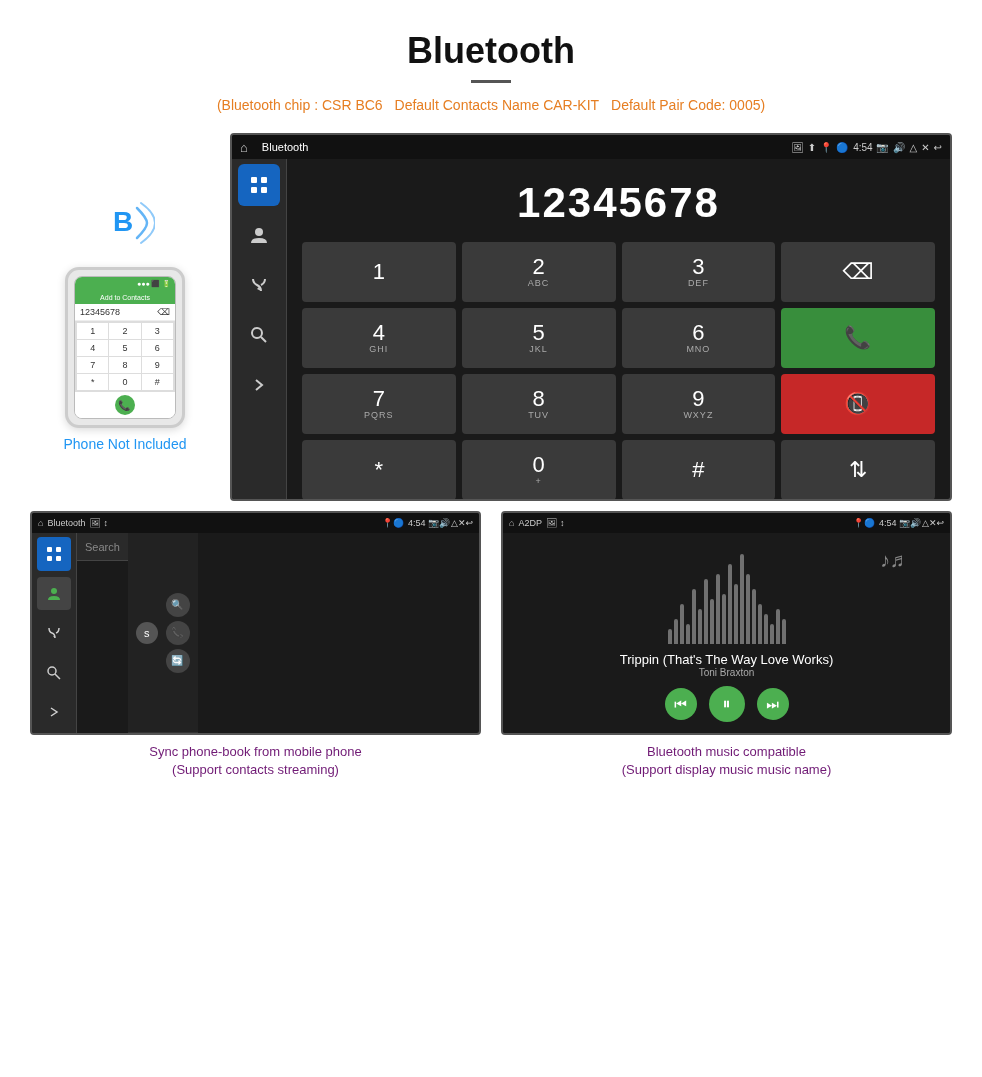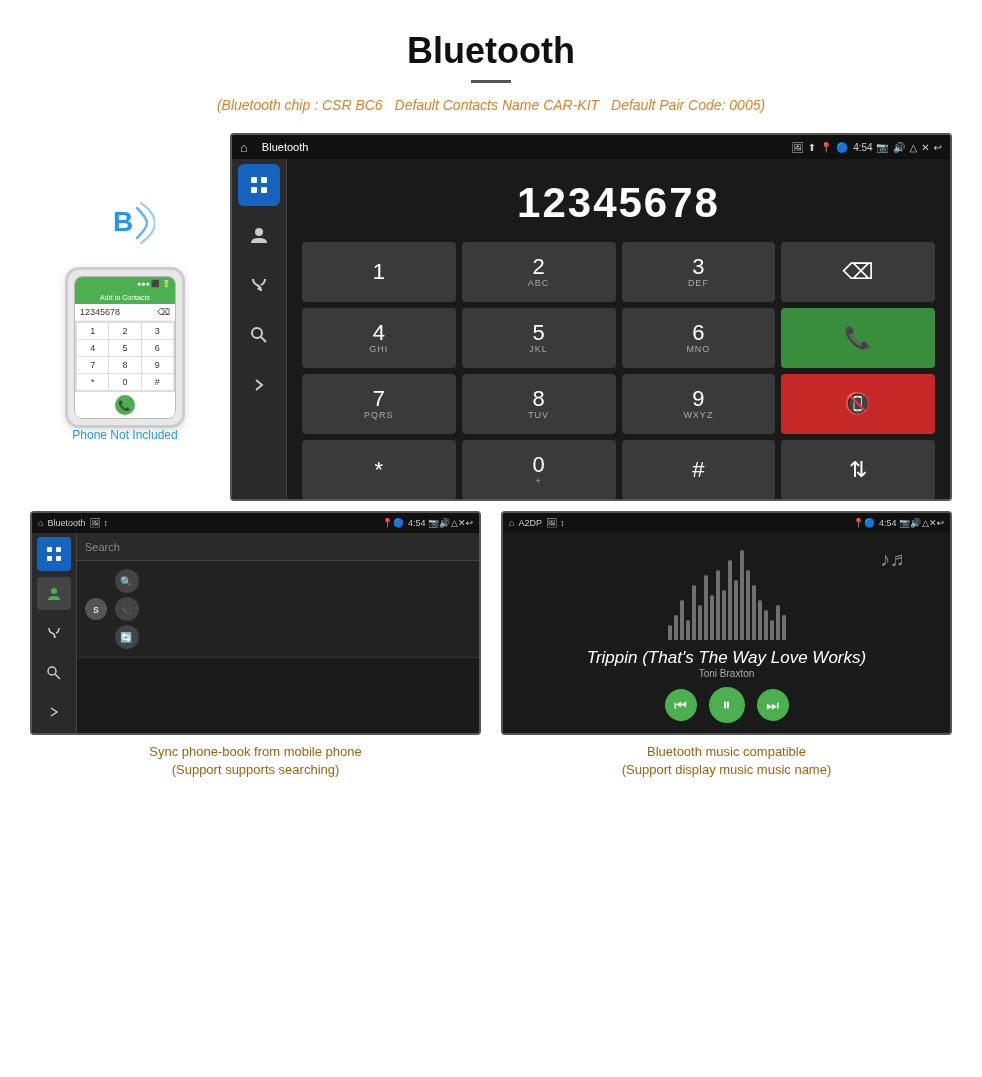--- a/index.html
+++ b/index.html
@@ -32,21 +32,20 @@
       color: #444;
       line-height: 1.5;
     }
     .bt-specs {
       font-size: 14px;
       margin-top: 6px;
     }
     .bt-specs .spec-item {
       color: #e67e22;
       margin: 0 4px;
-      font-style: italic;
     }
 
     
     .main-display {
       display: flex;
       align-items: flex-start;
       padding: 10px 30px;
       gap: 10px;
     }
     .phone-mockup-wrap {
@@ -125,22 +124,23 @@
       border-radius: 50%;
       width: 20px;
       height: 20px;
       display: flex;
       align-items: center;
       justify-content: center;
       font-size: 10px;
       color: #fff;
     }
     .phone-not-included {
-      font-size: 12px;
+      font-size: 14px;
       color: #2196F3;
+      margin-top: 8px;
       text-align: center;
     }
 
     
     .head-unit-main {
       flex: 1;
       border: 2px solid #555;
       background: #1a1a1a;
       border-radius: 4px;
       overflow: hidden;
@@ -302,21 +302,21 @@
       border-radius: 4px;
       color: #ccc;
       font-size: 13px;
     }
     .bs-sidebar-item.active {
       background: #444;
     }
     .bs-main {
       flex: 1;
       display: flex;
-      flex-direction: column;
+      flex-direction: row;
     }
     .bs-search {
       background: #2a2a2a;
       height: 28px;
       display: flex;
       align-items: center;
       padding: 0 8px;
       border-bottom: 1px solid #444;
       color: #888;
       font-size: 11px;
@@ -357,21 +357,21 @@
       display: flex;
       align-items: center;
       justify-content: center;
       font-size: 10px;
       color: #ccc;
       cursor: pointer;
     }
     .bottom-caption {
       text-align: center;
       font-size: 13px;
-      color: #a16207;
+      color: #701a75;
       padding: 8px 4px 4px;
       line-height: 1.4;
     }
 
     
     .music-screen-bg {
       background: #1a1a1a;
       flex: 1;
       display: flex;
       flex-direction: column;
@@ -396,24 +396,23 @@
       font-size: 20px;
       color: #888;
     }
     .music-bar {
       background: #aaa;
       width: 4px;
       border-radius: 2px 2px 0 0;
       opacity: 0.6;
     }
     .music-song-title {
-      font-size: 17px;
-      color: #fff;
-      text-align: center;
-      font-style: italic;
+      font-size: 13px;
+      color: #fff;
+      text-align: center;
     }
     .music-artist {
       font-size: 10px;
       color: #aaa;
       text-align: center;
       margin-bottom: 8px;
     }
     .music-controls {
       display: flex;
       gap: 12px;
@@ -691,21 +690,21 @@
               <div class="contact-action-btn">🔍</div>
               <div class="contact-action-btn">📞</div>
               <div class="contact-action-btn">🔄</div>
             </div>
           </div>
         </div>
       </div>
     </div>
     <div class="bottom-caption">
       <div>Sync phone-book from mobile phone</div>
-      <div>(Support supports searching)</div>
+      <div>(Support contacts streaming)</div>
     </div>
   </div>
 
   <div class="bottom-screen-wrap">
     <div class="bottom-screen">
 
       <div class="bs-status-bar">
         <div style="display:flex;align-items:center;gap:4px;">
           <span>⌂</span>
           <span>A2DP</span>

